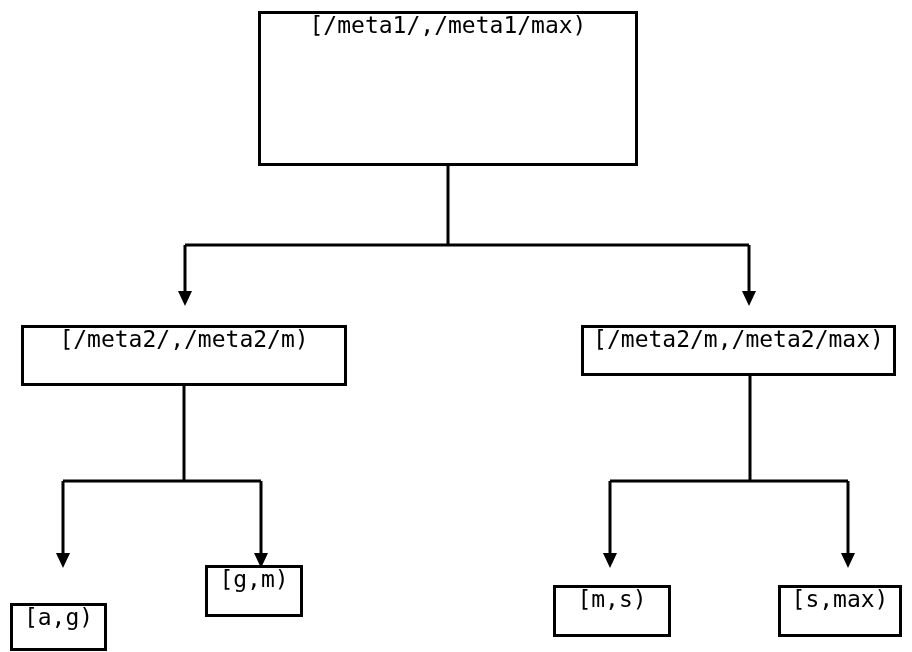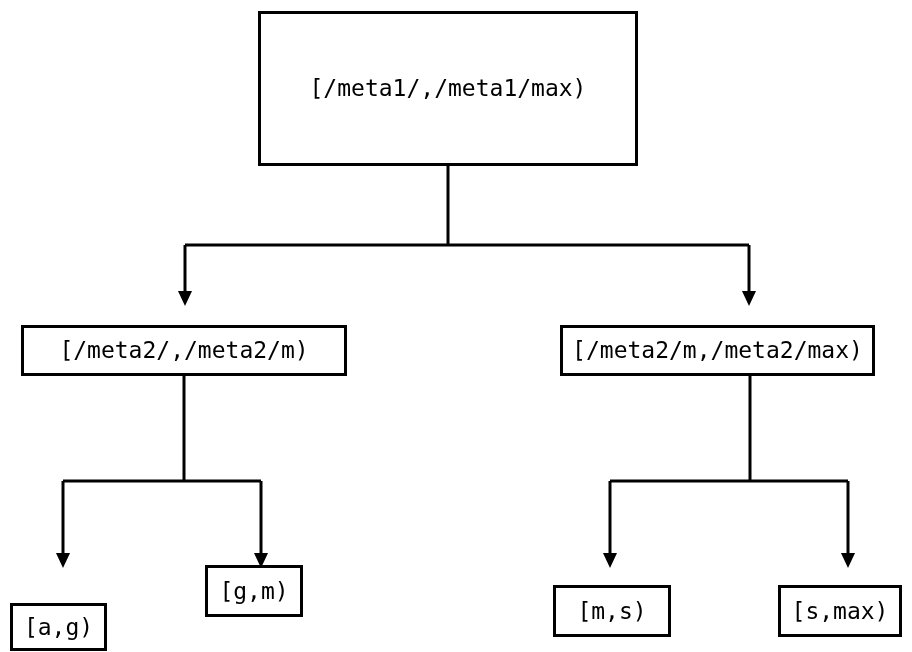--- a/index.html
+++ b/index.html
@@ -24,21 +24,20 @@
     width: 912px;
     height: 652px;
     pointer-events: none;
   }
   .node {
     position: absolute;
     box-sizing: border-box;
     border: 3px solid #000000;
     background: #ffffff;
     display: flex;
-    align-items: center;
     justify-content: center;
     color: #000000;
     font-family: "DejaVu Sans Mono", "Liberation Mono", monospace;
     font-size: 23px;
     line-height: 1;
     letter-spacing: 0px;
     white-space: pre;
   }
   .node-label {
     display: block;
@@ -48,24 +47,24 @@
     left: 258px;
     top: 11px;
     width: 380px;
     height: 155px;
   }
   
   .node-mid-left {
     left: 21px;
     top: 325px;
     width: 326px;
-    height: 51px;
+    height: 61px;
   }
   .node-mid-right {
-    left: 560px;
+    left: 581px;
     top: 325px;
     width: 315px;
     height: 51px;
   }
   
   .node-leaf-1 {
     left: 10px;
     top: 585px;
     width: 97px;
     height: 48px;

